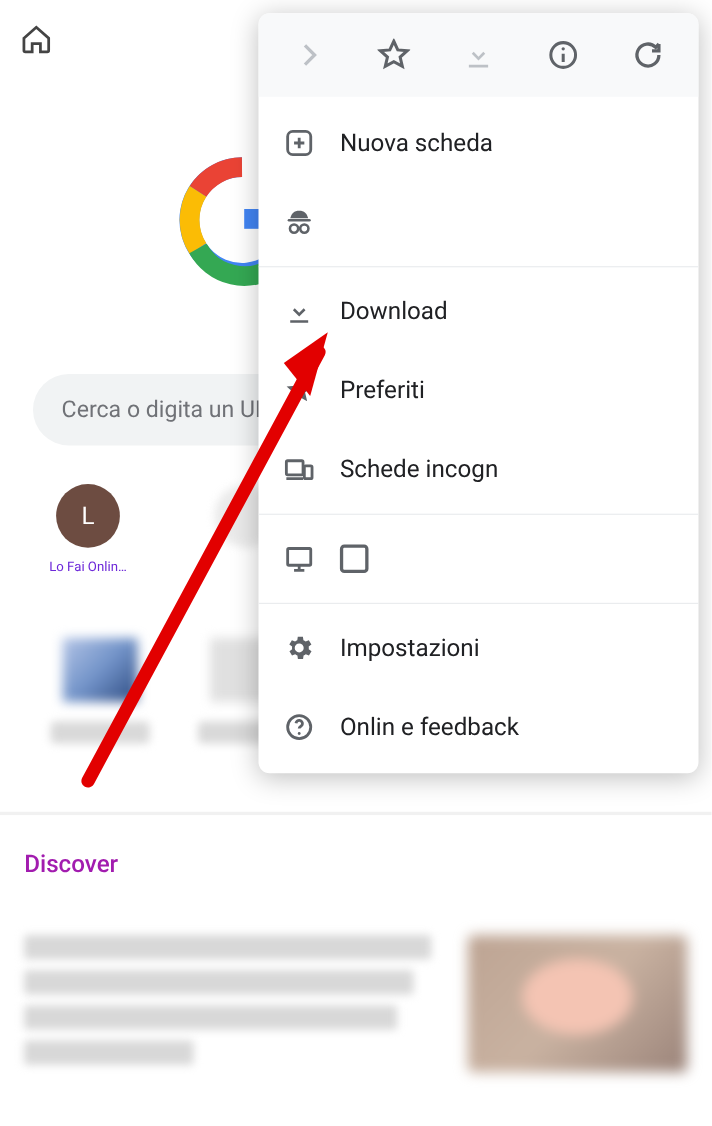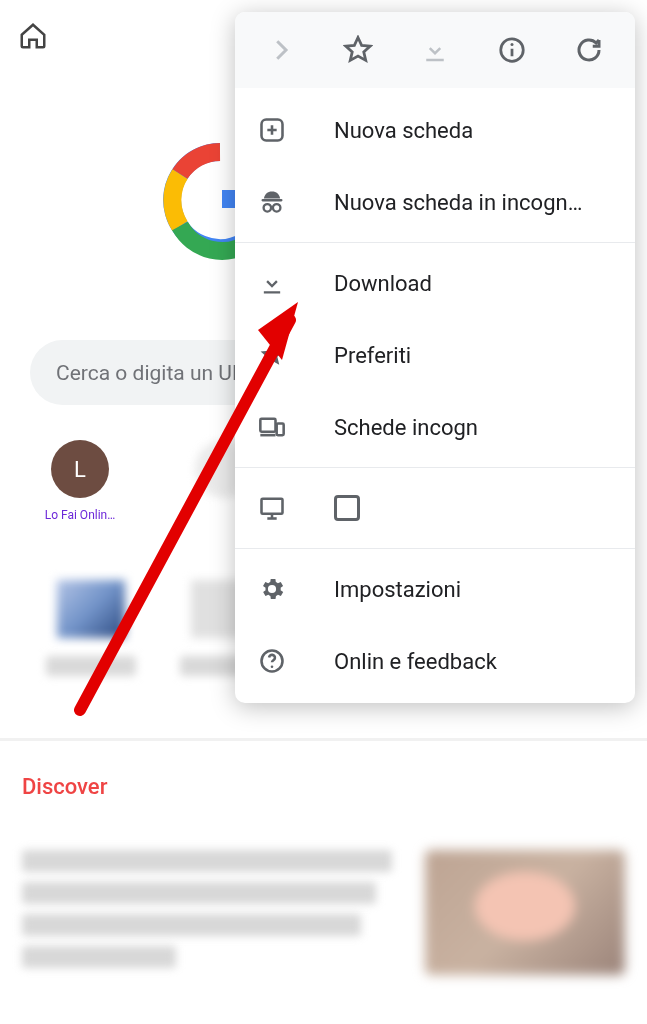--- a/index.html
+++ b/index.html
@@ -121,21 +121,21 @@
     height: 3px;
     background: #f1f1f1;
   }
 
   .discover {
     position: absolute;
     top: 774px;
     left: 22px;
     font-size: 22px;
     font-weight: 500;
-    color: #ef4444;
+    color: #a21caf;
   }
 
   .feed-item {
     position: absolute;
     top: 850px;
     left: 22px;
     right: 22px;
     display: flex;
     gap: 18px;
   }
@@ -193,21 +193,20 @@
 
   .menu-list { padding: 6px 0; }
   .menu-item {
     display: flex;
     align-items: center;
     height: 72px;
     padding: 0 22px;
     cursor: pointer;
     font-size: 22px;
     color: #202124;
-    gap: 25px;
   }
   .menu-item .mi-icon {
     width: 30px; height: 30px;
     margin-right: 22px;
     flex-shrink: 0;
     display: flex;
     align-items: center;
     justify-content: center;
     color: #5f6368;
   }
@@ -346,21 +345,20 @@
     <div class="menu-item">
       <span class="mi-icon">
         <svg viewBox="0 0 24 24" fill="currentColor">
             <path d="M5 9c1-4 3-6 7-6s6 2 7 6H5z"></path>
             <rect x="3" y="9.5" width="18" height="2" rx="1"></rect>
             <circle cx="8" cy="17" r="3.2" fill="none" stroke="currentColor" stroke-width="2"></circle>
             <circle cx="16" cy="17" r="3.2" fill="none" stroke="currentColor" stroke-width="2"></circle>
             <line x1="11" y1="17" x2="13" y2="17" stroke="currentColor" stroke-width="2"></line>
           </svg>
       </span>
-      <span class="mi-label">Nuova scheda in incogn…</span>
     </div>
     <div class="menu-sep"></div>
     <div class="menu-item">
       <span class="mi-icon">
         <svg viewBox="0 0 24 24" fill="currentColor">
             <path d="M12 3v10.2l3.5-3.5 1.4 1.4L12 16 7.1 11.1l1.4-1.4L12 13.2V3zM5 19h14v2H5z"></path>
           </svg>
       </span>
       <span class="mi-label">Download</span>
     </div>

